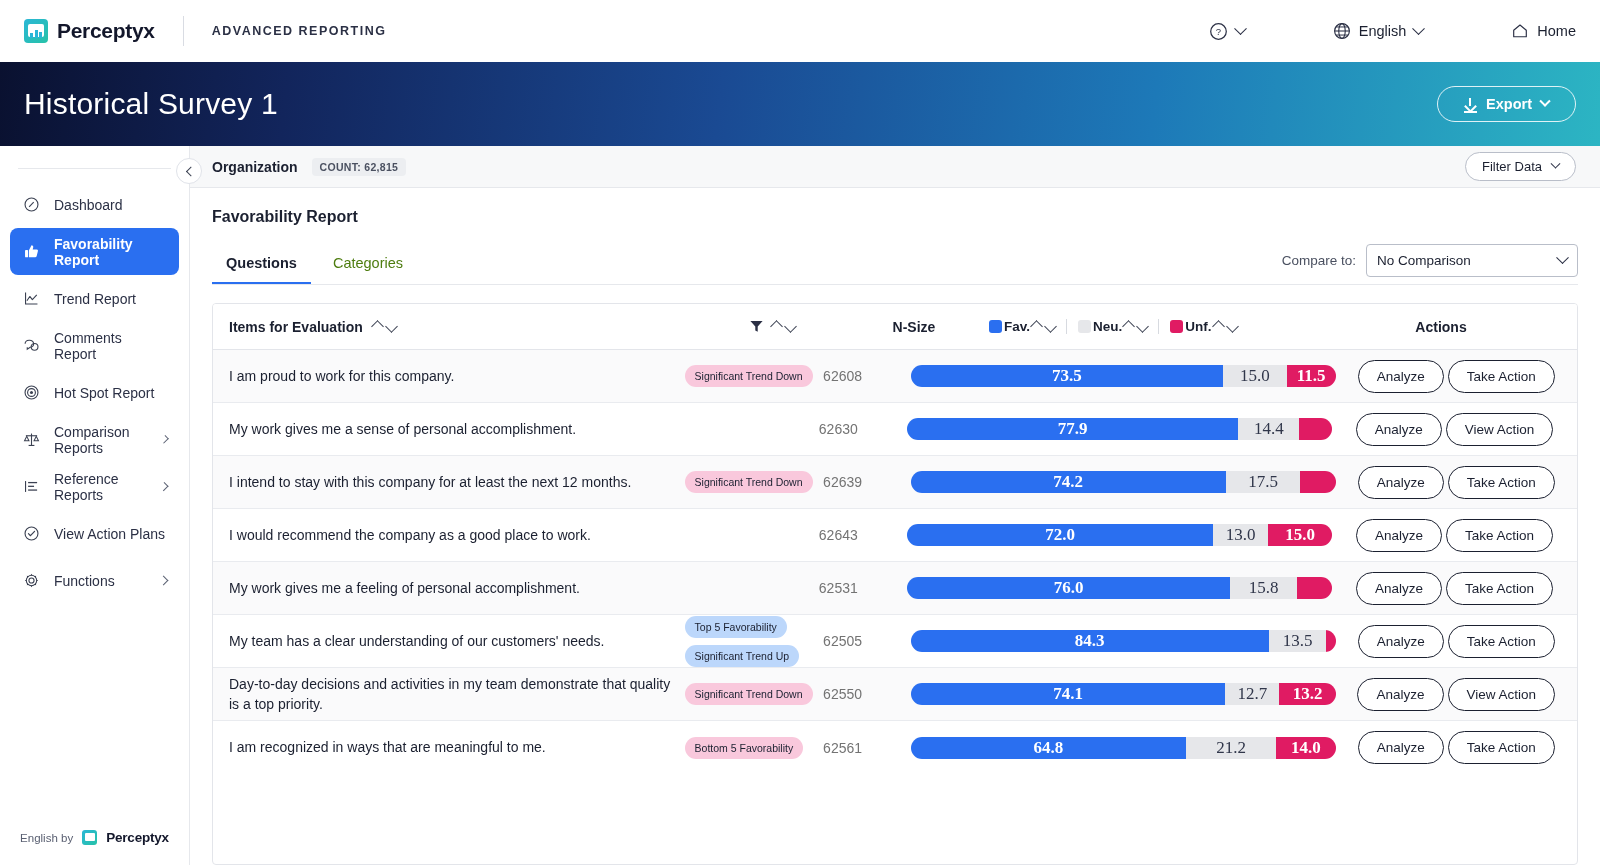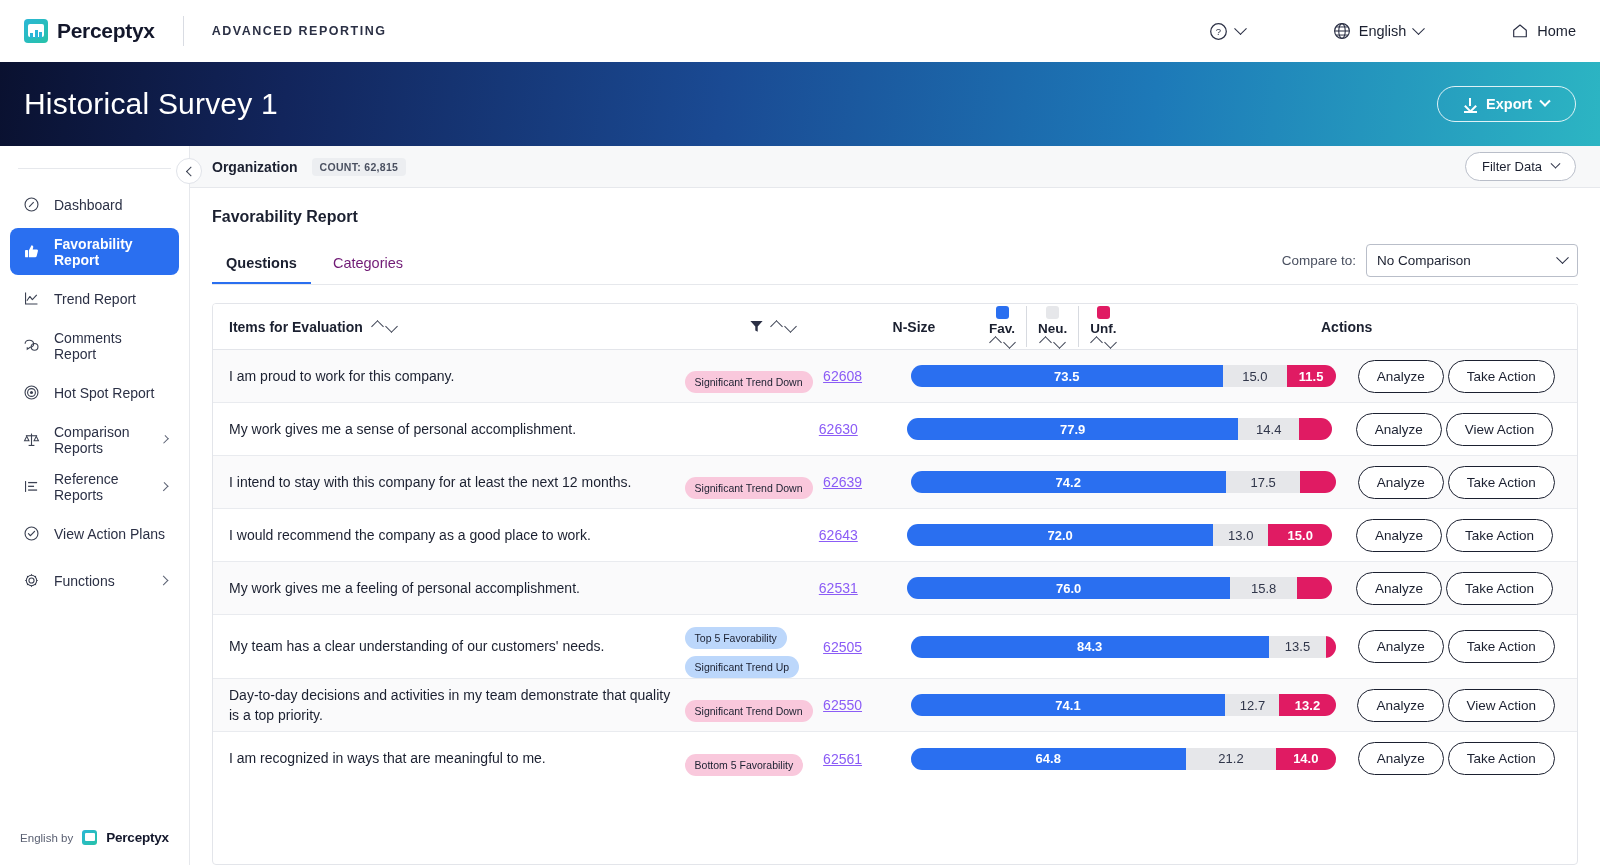--- a/index.html
+++ b/index.html
@@ -102,21 +102,21 @@
   .filter-btn { margin-left:auto; border:1px solid #b9bec9; border-radius:18px;
                 padding:6px 16px; font-size:13px; color:#1b2030; display:flex;
                 align-items:center; gap:10px; cursor:pointer; background:#fff; }
   .chev-d { width:7px;height:7px;border-right:1.6px solid #2b3045;border-bottom:1.6px solid #2b3045;
             transform:rotate(45deg) translate(-2px,-2px); display:inline-block;}
 
   .page-title { font-size:16px; font-weight:700; color:#1b2030; padding:20px 0 0 22px; }
 
   .tabs-row { display:flex; align-items:flex-end; padding:0 22px; margin-top:18px; position:relative; }
   .tabs { display:flex; gap:8px; }
-  .tab { font-size:14.5px; color:#701a75; padding:6px 14px 11px; cursor:pointer; }
+  .tab { font-size:14.5px; color:#4d7c0f; padding:6px 14px 11px; cursor:pointer; }
   .tab.active { color:#1b2030; font-weight:700; border-bottom:3px solid #2a6ff0; }
   .tabs-underline{ position:absolute; left:22px; right:22px; bottom:0; height:1px; background:#e6e8ec; }
   .compare { margin-left:auto; display:flex; align-items:center; gap:10px; padding-bottom:8px; }
   .compare-label { font-size:13.5px; color:#4a5060; }
   .select {
     width:212px; border:1px solid #b9bec9; border-radius:4px; background:#fff;
     padding:8px 10px; font-size:13.5px; color:#1b2030; display:flex;
     align-items:center; cursor:pointer;
   }
   .select .chev-d { margin-left:auto; width:9px;height:9px; }
@@ -124,49 +124,49 @@
   
   .table-wrap { margin:18px 22px 0; border:1px solid #e3e5ea; border-radius:4px;
                 overflow:hidden; flex:1; }
   .thead { display:flex; align-items:center; height:46px; padding:0 16px;
            border-bottom:1px solid #e3e5ea; background:#fff; }
   .col-item { width:520px; display:flex; align-items:center; gap:10px; }
   .col-item .th-label { font-size:14px; font-weight:700; color:#1b2030; }
   .col-flagsort { width:110px; display:flex; align-items:center; gap:8px; }
   .col-n { width:110px; text-align:center; font-size:14px; font-weight:700; color:#1b2030; }
   .col-bar { flex:1; display:flex; align-items:center; justify-content:flex-start; padding-left:20px; }
-  .col-act { width:240px; font-size:14px; font-weight:700; color:#1b2030; }
+  .col-act { width:240px; text-align:center; font-size:14px; font-weight:700; color:#1b2030; }
 
   .sortarrows { display:inline-flex; gap:5px; align-items:center; }
   .ar-up, .ar-dn { width:9px;height:9px; display:inline-block; }
   .ar-up{ border-top:1.6px solid #3b4152; border-left:1.6px solid #3b4152; transform:rotate(45deg); }
   .ar-dn{ border-bottom:1.6px solid #3b4152; border-right:1.6px solid #3b4152; transform:rotate(45deg); }
 
   .legend { display:flex; align-items:center; gap:0; }
-  .lg { display:flex; align-items:center; gap:2px; padding:0 11px;flex-direction:column; }
+  .lg { display:flex; align-items:center; gap:2px; padding:0 11px; }
   .lg:first-child{ padding-left:0; }
   .lg + .lg { border-left:1px solid #d7dae0; }
   .sw { width:13px;height:13px;border-radius:3px; flex:none;}
   .lg-label{ font-size:13.5px; font-weight:700; color:#1b2030; }
 
   .row { display:flex; align-items:center; min-height:53px; padding:0 16px;
          border-bottom:1px solid #e9ebef; }
   .row.alt { background:#fafafb; }
   .row:last-child{ border-bottom:none; }
   .r-item { width:520px; padding-right:14px; font-size:14px; color:#1b2030; line-height:1.45; }
-  .r-badges { width:110px; display:flex; flex-direction:column; gap:7px; align-items:flex-start;margin-top:12px; }
+  .r-badges { width:110px; display:flex; flex-direction:column; gap:7px; align-items:flex-start; }
   .badge { font-size:10.5px; border-radius:11px; padding:5px 10px; white-space:nowrap;
            color:#1b2030; }
   .badge.pink { background:#f9c8dc; }
   .badge.blue { background:#bcd7fb; }
-  .r-n { width:110px; text-align:center; font-size:14px; color:#8b5cf6;text-decoration:underline; }
+  .r-n { width:110px; text-align:center; font-size:14px; color:#737373; }
 
   .r-bar { flex:1; padding-left:20px; padding-right:16px; }
   .stack { display:flex; height:22px; width:425px; border-radius:11px; overflow:hidden; }
-  .seg { display:flex; align-items:center; justify-content:center; font-size:13px; font-weight:700; }
+  .seg { display:flex; align-items:center; justify-content:center; font-size:17px; font-weight:700;font-family:Liberation Serif, serif; }
   .seg.fav { background:#2a6ff0; color:#fff; }
   .seg.neu { background:#e6e7ea; color:#30364a; font-weight:400; }
   .seg.unf { background:#e01b63; color:#fff; }
 
   .r-act { width:240px; display:flex; align-items:center; justify-content:center; gap:4px; }
   .btn-o { border:1.4px solid #1b2030; border-radius:18px; background:#fff; font-size:13.5px;
            color:#1b2030; padding:8px 18px; cursor:pointer; white-space:nowrap; }
 </style>
 </head>
 <body>

